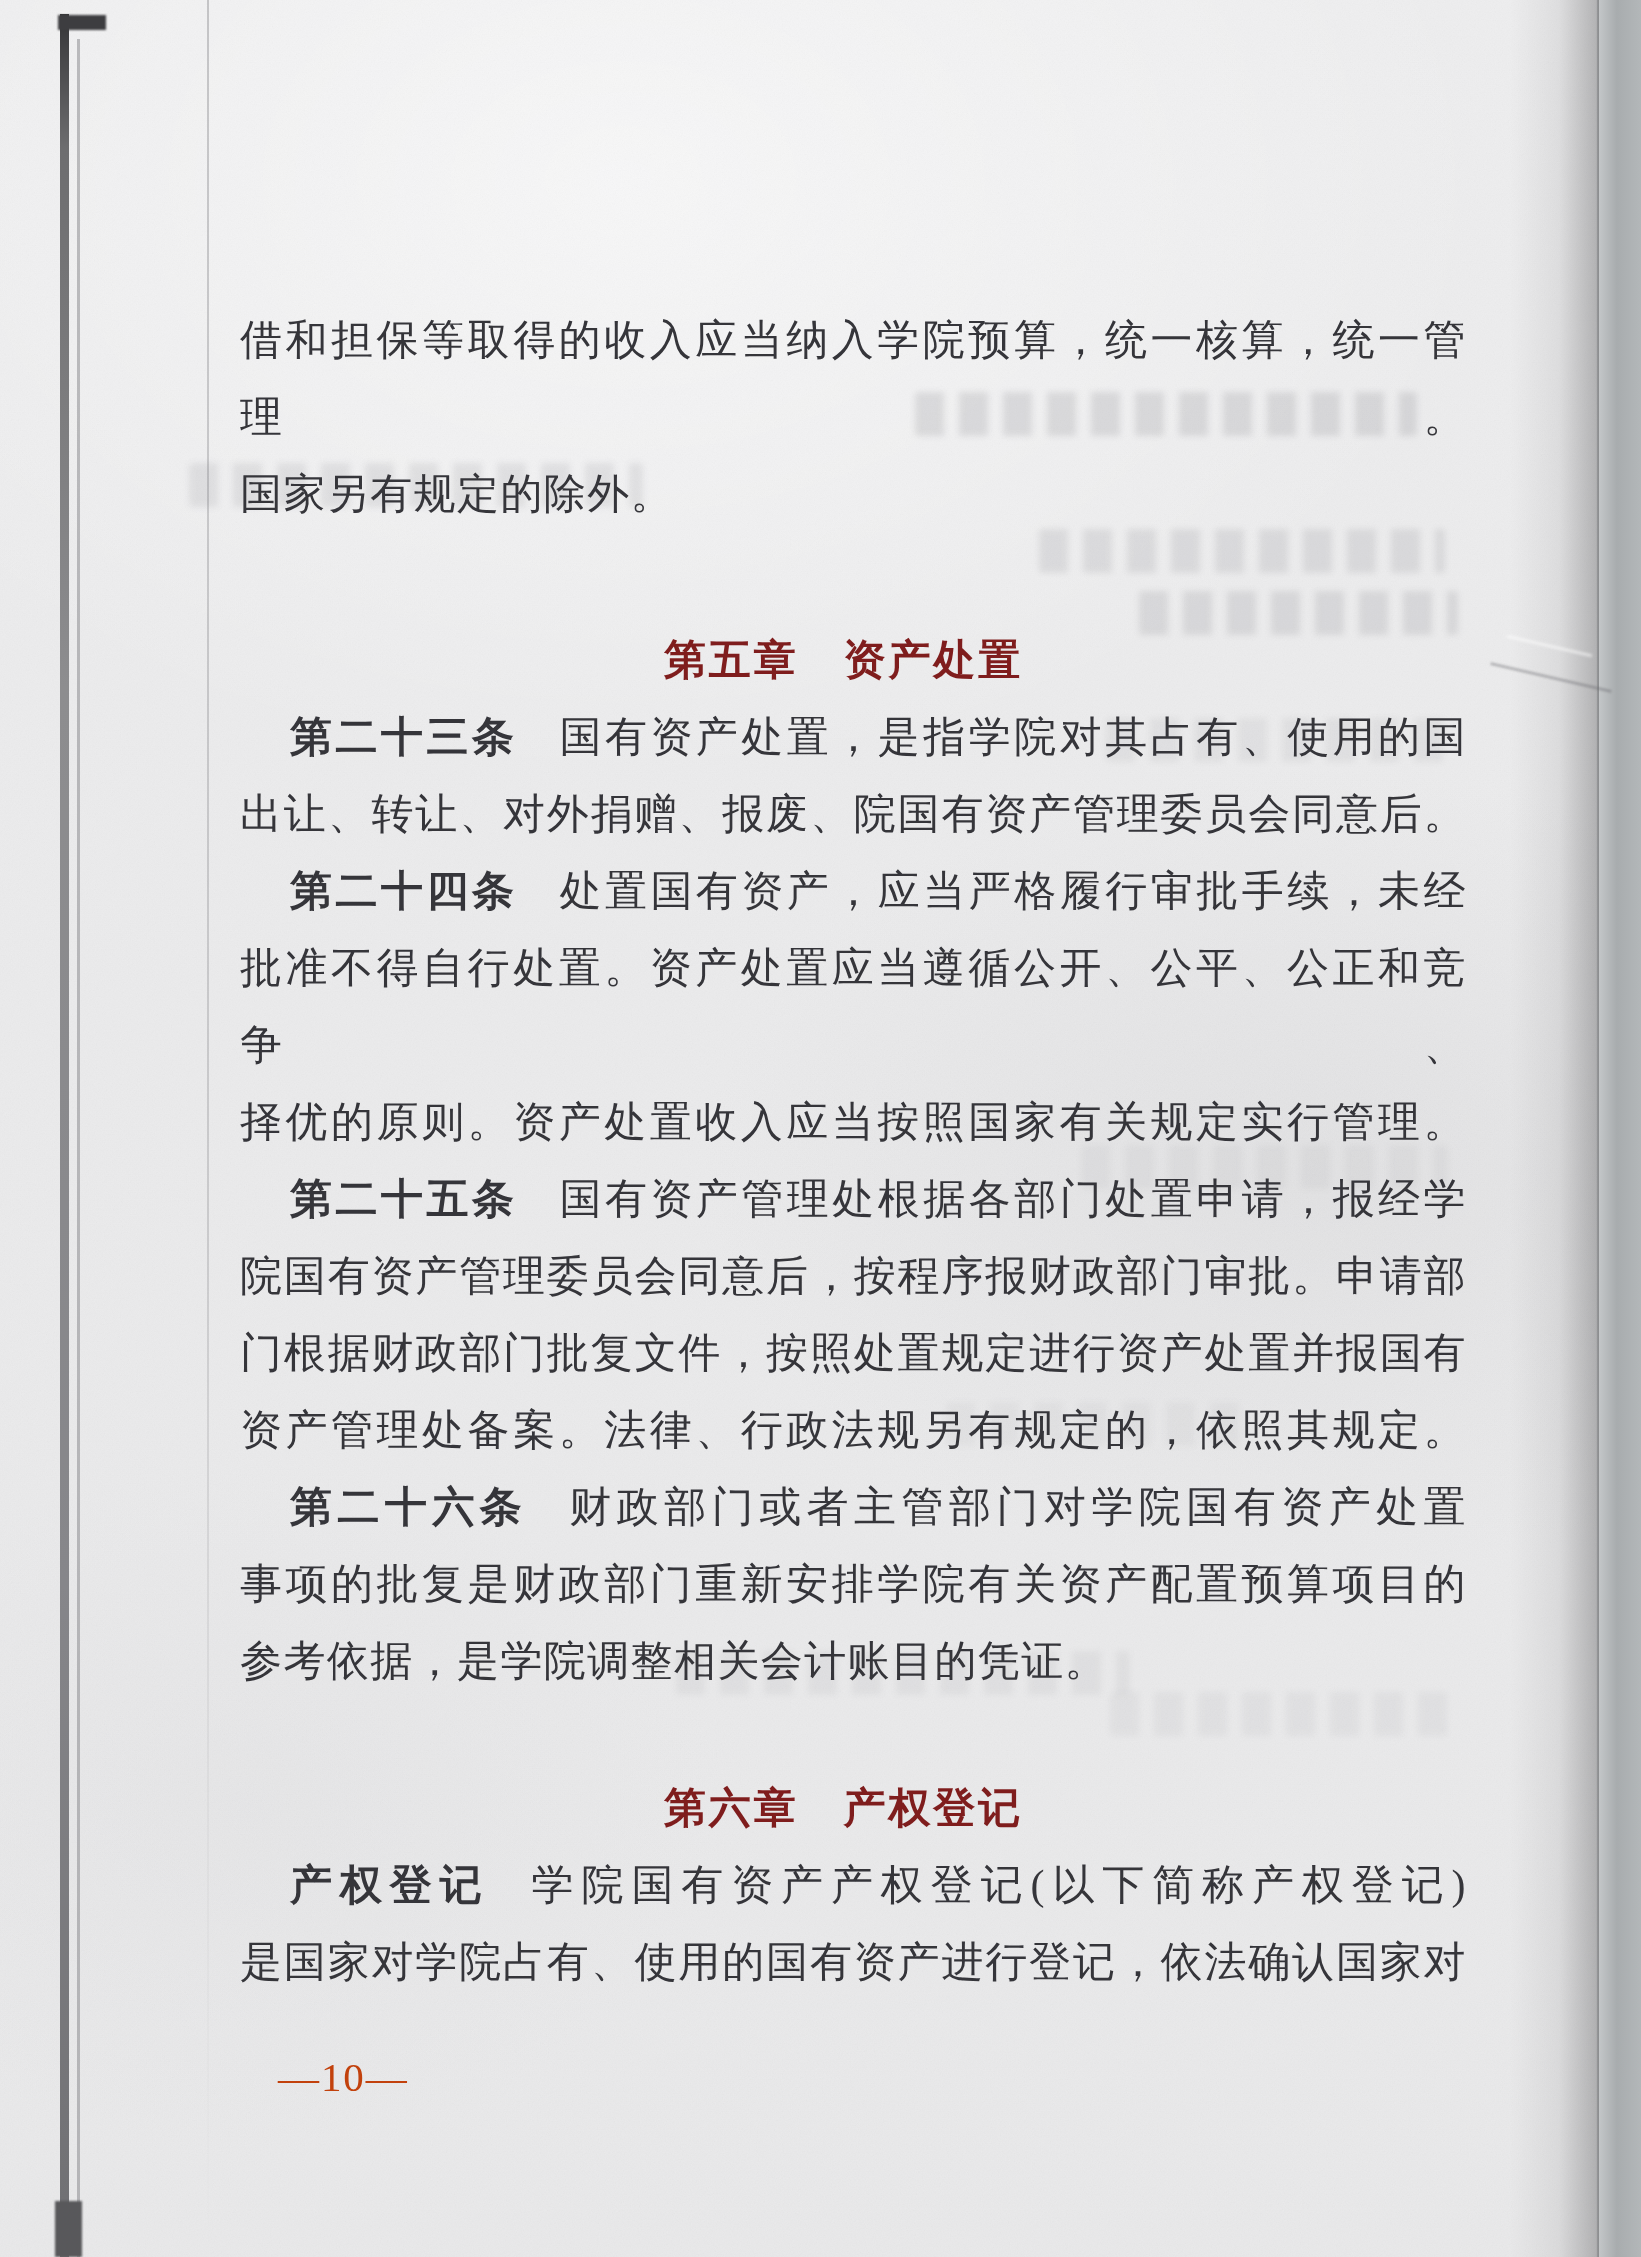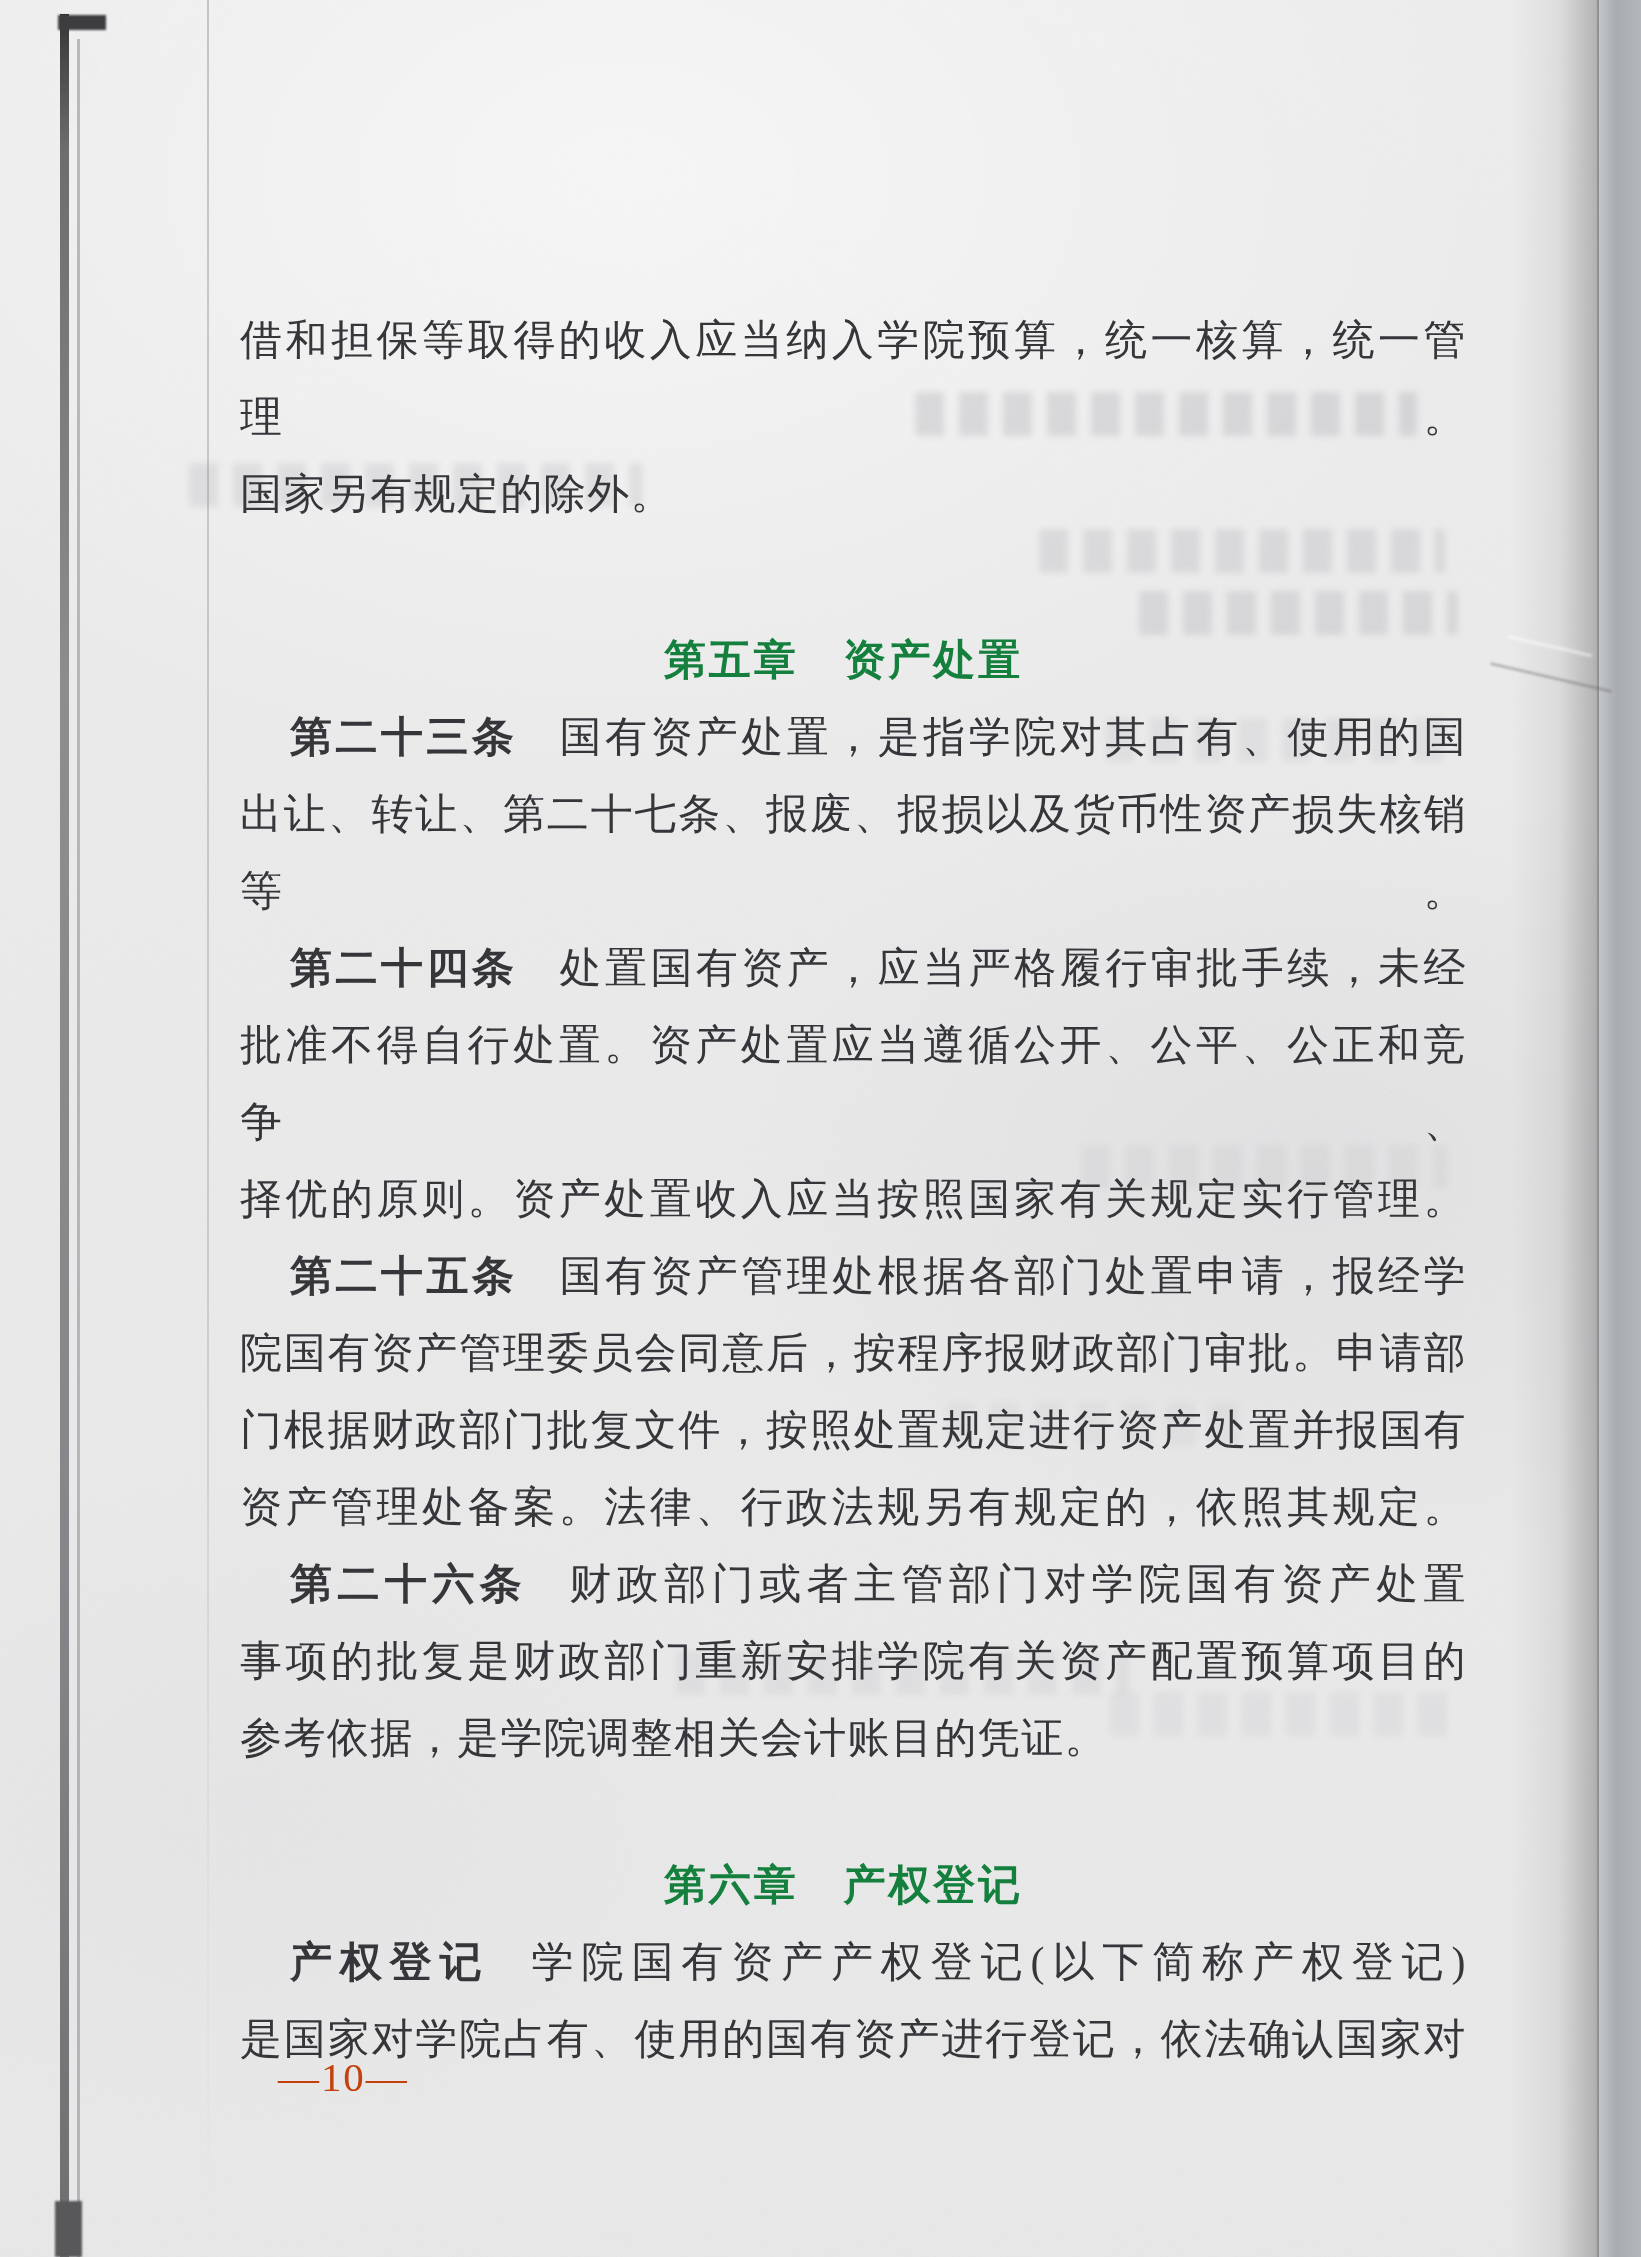--- a/index.html
+++ b/index.html
@@ -65,21 +65,21 @@
   
   .doc{
     position:absolute;left:220px;top:302px;width:1247px;
     font-size:42px;line-height:77px;letter-spacing:1.4px;color:#35353a;
   }
   .line{text-align:justify;text-align-last:justify;margin-left:20px;}
   .line.short{text-align-last:left;}
   .line.indent{text-indent:50px;}
   .term{font-weight:bold;margin-right:42px;}
   .heading{
-    text-align:center;text-align-last:center;font-weight:bold;color:#15803d;
+    text-align:center;text-align-last:center;font-weight:bold;color:#7f1d1d;
     letter-spacing:2.9px;
   }
   .heading.ch5{margin-top:89px;}
   .heading.ch6{margin-top:70px;}
   .page-number{
     position:absolute;left:278px;top:2053px;font-size:41px;color:#c2410c;
     letter-spacing:1.9px;font-family:"Liberation Serif","DejaVu Serif",serif;
   }
 </style>
 </head>
@@ -116,21 +116,21 @@
 <div class="ghost" style="left:1110px;top:1692px;width:338px;opacity:.22;"></div>
 
 <div class="doc">
 
   <div class="line">借和担保等取得的收入应当纳入学院预算，统一核算，统一管理。</div>
   <div class="line short">国家另有规定的除外。</div>
 
   <div class="heading ch5">第五章　资产处置</div>
 
   <div class="line indent"><span class="term">第二十三条</span><span>国有资产处置，是指学院对其占有、使用的国</span></div>
-  <div class="line">出让、转让、第二十七条、报废、报损以及货币性资产损失核销等。</div>
+  <div class="line">出让、转让、对外捐赠、报废、院国有资产管理委员会同意后。</div>
 
   <div class="line indent"><span class="term">第二十四条</span><span>处置国有资产，应当严格履行审批手续，未经</span></div>
   <div class="line">批准不得自行处置。资产处置应当遵循公开、公平、公正和竞争、</div>
   <div class="line">择优的原则。资产处置收入应当按照国家有关规定实行管理。</div>
 
   <div class="line indent"><span class="term">第二十五条</span><span>国有资产管理处根据各部门处置申请，报经学</span></div>
   <div class="line">院国有资产管理委员会同意后，按程序报财政部门审批。申请部</div>
   <div class="line">门根据财政部门批复文件，按照处置规定进行资产处置并报国有</div>
   <div class="line">资产管理处备案。法律、行政法规另有规定的，依照其规定。</div>
 

